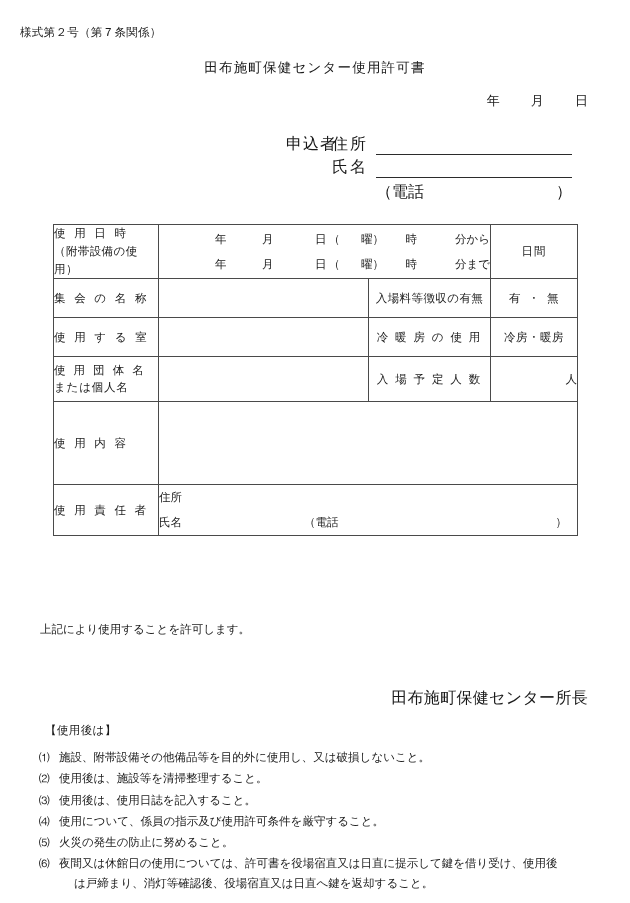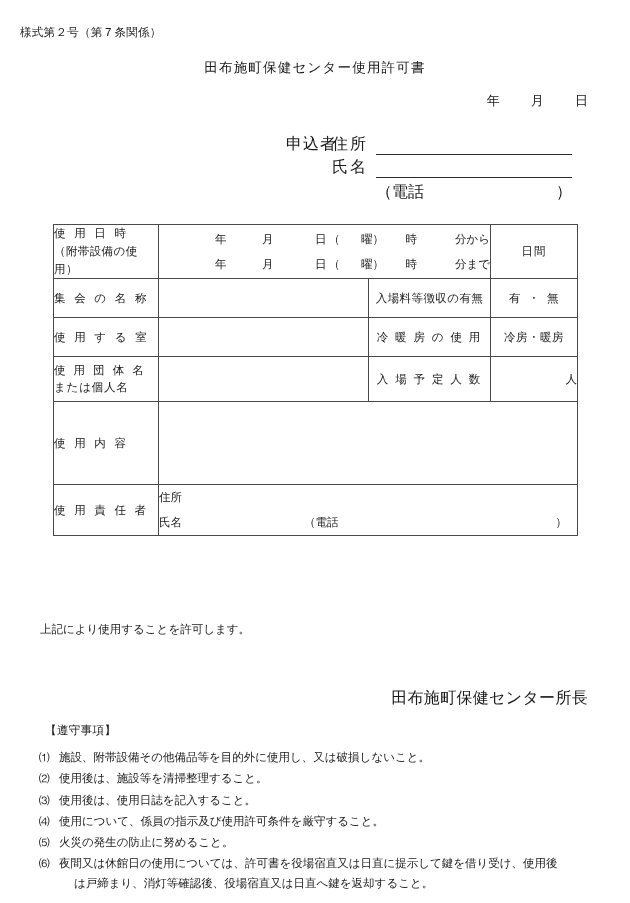--- a/index.html
+++ b/index.html
@@ -377,21 +377,21 @@
 
     </tbody>
   </table>
 
   <div class="para p1">
     <span class="indent1">上記により使用することを許可します。</span>
   </div>
 
   <div class="signer">田布施町保健センター所長</div>
 
-  <div class="rules-head">【遵守事項】</div>
+  <div class="rules-head">【使用後は】</div>
 
   <div class="rules">
     <div class="rule-item">
       <span class="rule-num">⑴</span>
       <span class="rule-text">施設、附帯設備その他備品等を目的外に使用し、又は破損しないこと。</span>
     </div>
     <div class="rule-item">
       <span class="rule-num">⑵</span>
       <span class="rule-text">使用後は、施設等を清掃整理すること。</span>
     </div>

